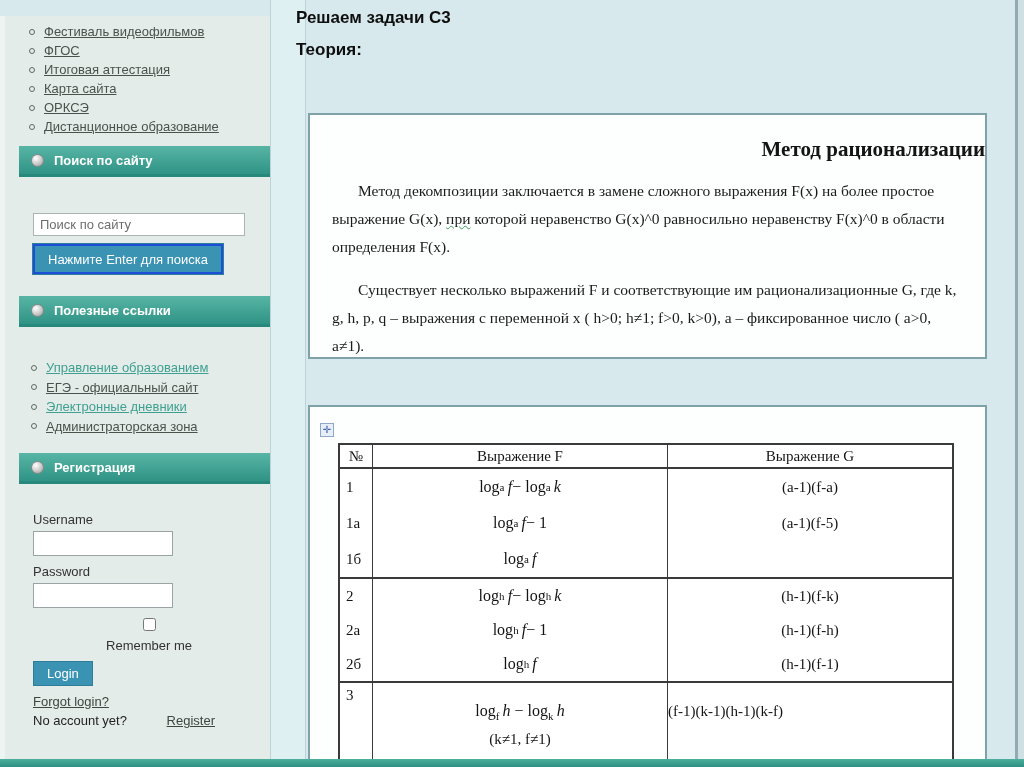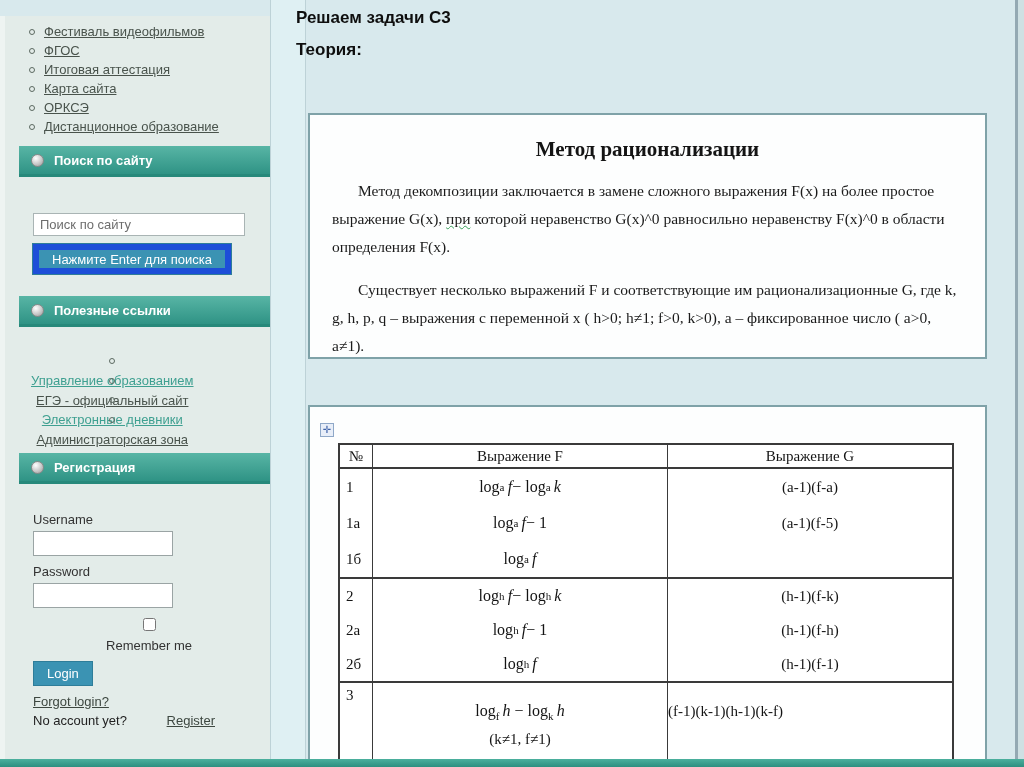--- a/index.html
+++ b/index.html
@@ -31,25 +31,25 @@
     background:radial-gradient(circle at 35% 30%, #ffffff, #c9c9c9 55%, #969696);
     border:1px solid #8a8a8a; flex:0 0 auto;
   }
   #search-input {
     position:absolute; left:28px; top:197px; width:212px; height:23px;
     border:1px solid #a9b4b4; background:#fff; font-size:13px; color:#6d6d6d; padding:0 6px;
     font-family:"Liberation Sans", sans-serif;
   }
   #search-btn {
     position:absolute; left:28px; top:228px; height:30px; padding:0 13px;
-    background:#3b93b3; border:6px solid #1d4ed8; outline:1px solid #2e7d99;
+    background:#3b93b3; border:2px solid #1d4ed8; outline:1px solid #2e7d99;
     color:#fff; font-size:13px; cursor:pointer; font-family:"Liberation Sans", sans-serif;
   }
   .useful-list { position:absolute; left:26px; top:342px; }
-  .useful-list .link-row { height:19.5px;flex-direction:column; }
+  .useful-list .link-row { height:19.5px; }
   #reg-form { position:absolute; left:28px; top:496px; width:220px; font-size:13px; color:#333; }
   .fld-label { margin-bottom:4px; }
   .fld-input {
     width:140px; height:25px; border:1px solid #9aa4a4; background:#fff; margin-bottom:8px;
     font-family:"Liberation Sans", sans-serif; padding:0 5px; font-size:13px;
   }
   .remember-row { display:flex; align-items:center; gap:7px; margin:2px 0 8px 12px;flex-direction:column; }
   #login-btn {
     background:#3b93b3; border:1px solid #2e7d99; color:#fff; font-size:13px;
     padding:4px 13px; cursor:pointer; font-family:"Liberation Sans", sans-serif;
@@ -74,21 +74,21 @@
   .main-heading { position:absolute; left:296px; font-size:17px; font-weight:bold; color:#0e0e0e; }
   #heading1 { top:8px; }
   #heading2 { top:40px; }
   .panel {
     position:absolute; left:308px; width:679px; background:#fdfefe;
     border:2px solid #7fa2a8;
   }
   #panel1 { top:113px; height:246px; }
   #panel2 { top:405px; height:362px; }
   .ptitle {
-    margin-top:22px; text-align:center;
+    margin-top:22px; text-align:right;
     font-family:"Liberation Serif", serif; font-weight:bold; font-size:21px; color:#141414;
   }
   .para {
     margin:15px 22px 0; font-family:"Liberation Serif", serif;
     font-size:15.5px; line-height:28px; text-indent:26px; color:#1b1b1b;
   }
   .sq { text-decoration:underline wavy #3aa05a 1px; }
   
   #move-icon {
     position:absolute; left:10px; top:16px; width:14px; height:14px;

